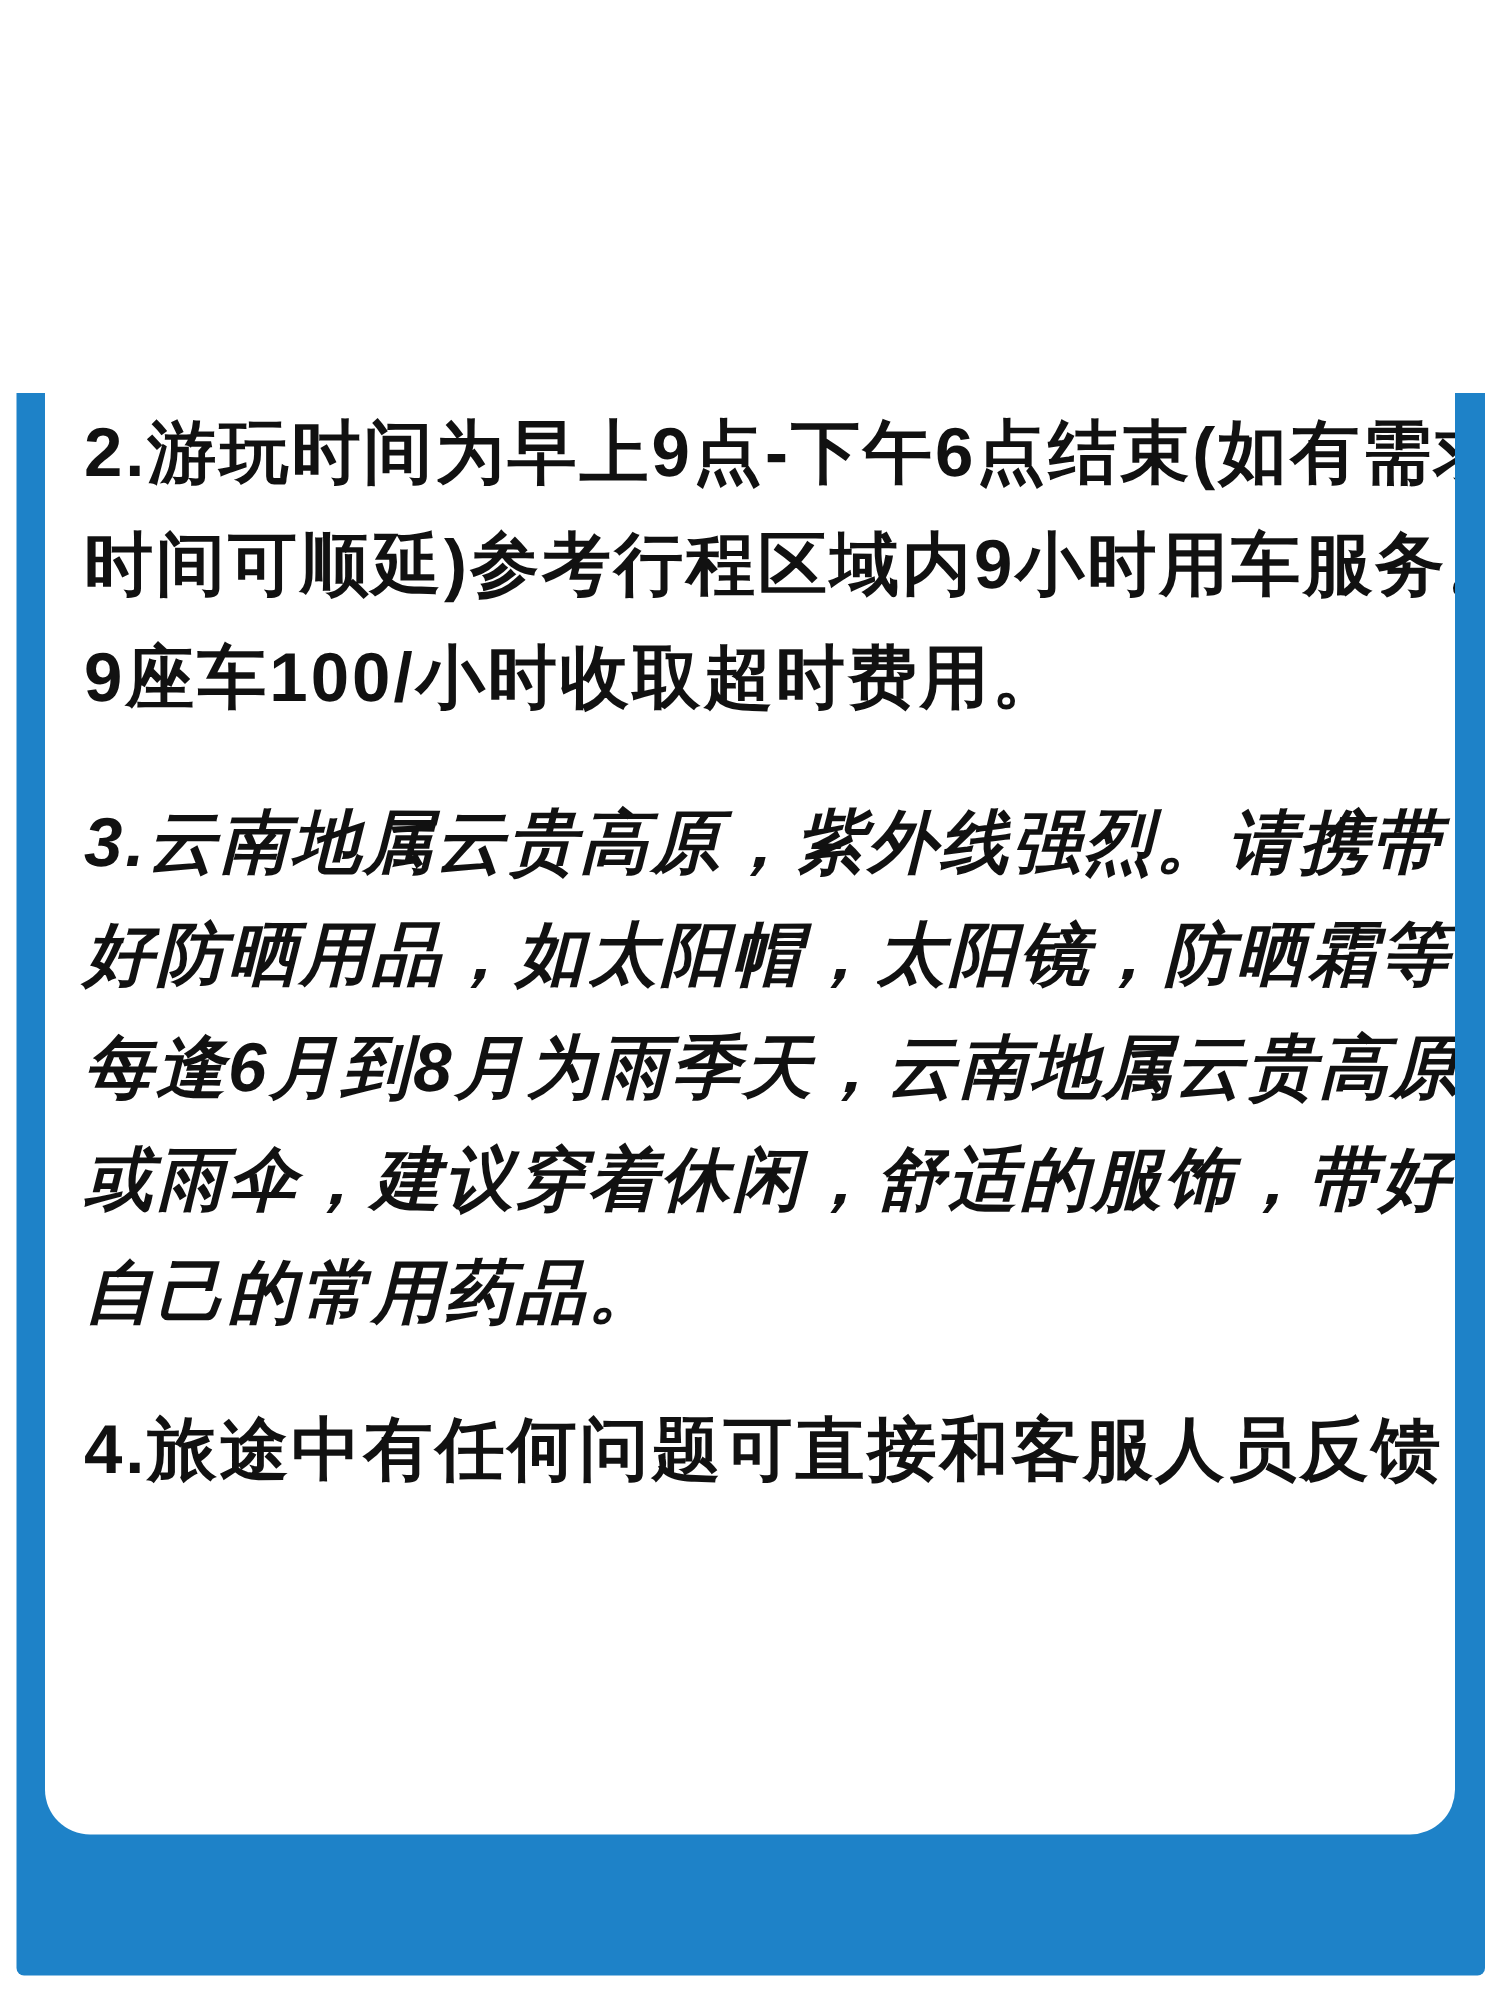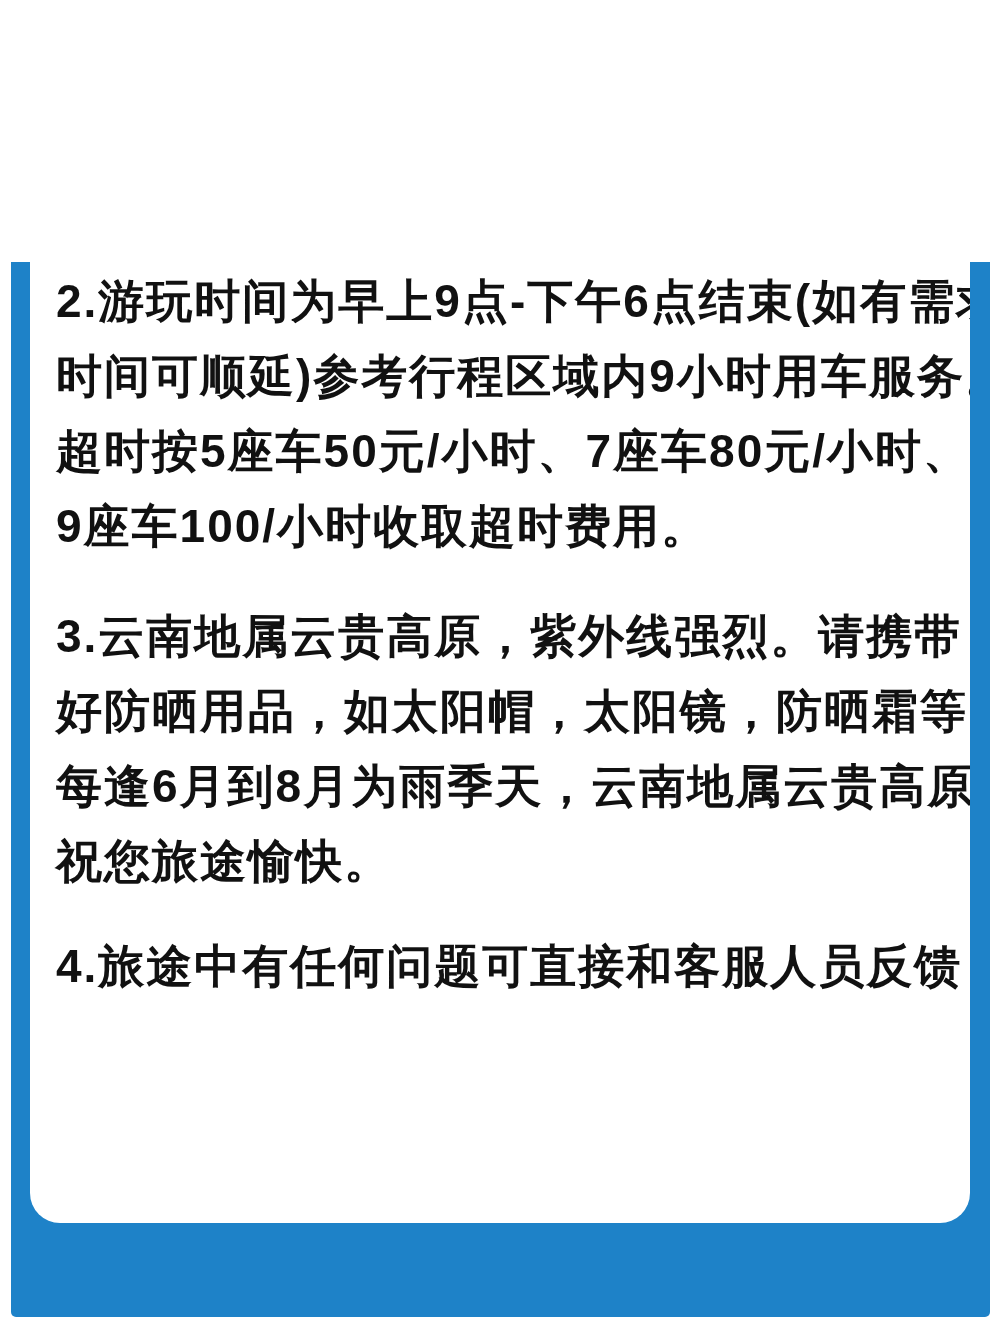--- a/index.html
+++ b/index.html
@@ -31,43 +31,43 @@
   }
   .notice-content {
     padding: 2px 18px 0 26px;
     color: var(--text, #111111);
     font-size: 46px;
     font-weight: bold;
     line-height: 75px;
     letter-spacing: 2px;
   }
   .notice-paragraph { white-space: nowrap; }
-  .para-sun { margin-top: 35px; }
+  .para-sun { margin-top: 35px; font-style: italic; }
   .para-service { margin-top: 30px; }
 </style>
 </head>
 <body>
 
 <div class="page">
   <div class="notice-card">
     <div class="notice-card-inner">
       <div class="notice-content">
 
         <div class="notice-paragraph para-transport">
           <div>2.游玩时间为早上9点-下午6点结束(如有需求</div>
           <div>时间可顺延)参考行程区域内9小时用车服务。</div>
-          <div>超时按5座车50元/小时、7座车80元/小时、</div>
           <div>9座车100/小时收取超时费用。</div>
         </div>
 
         <div class="notice-paragraph para-sun">
           <div>3.云南地属云贵高原，紫外线强烈。请携带</div>
           <div>好防晒用品，如太阳帽，太阳镜，防晒霜等</div>
           <div>每逢6月到8月为雨季天，云南地属云贵高原</div>
-          <div>祝您旅途愉快。</div>
+          <div>或雨伞，建议穿着休闲，舒适的服饰，带好</div>
+          <div>自己的常用药品。</div>
         </div>
 
         <div class="notice-paragraph para-service">
           <div>4.旅途中有任何问题可直接和客服人员反馈，</div>
         </div>
 
       </div>
     </div>
   </div>
 </div>

